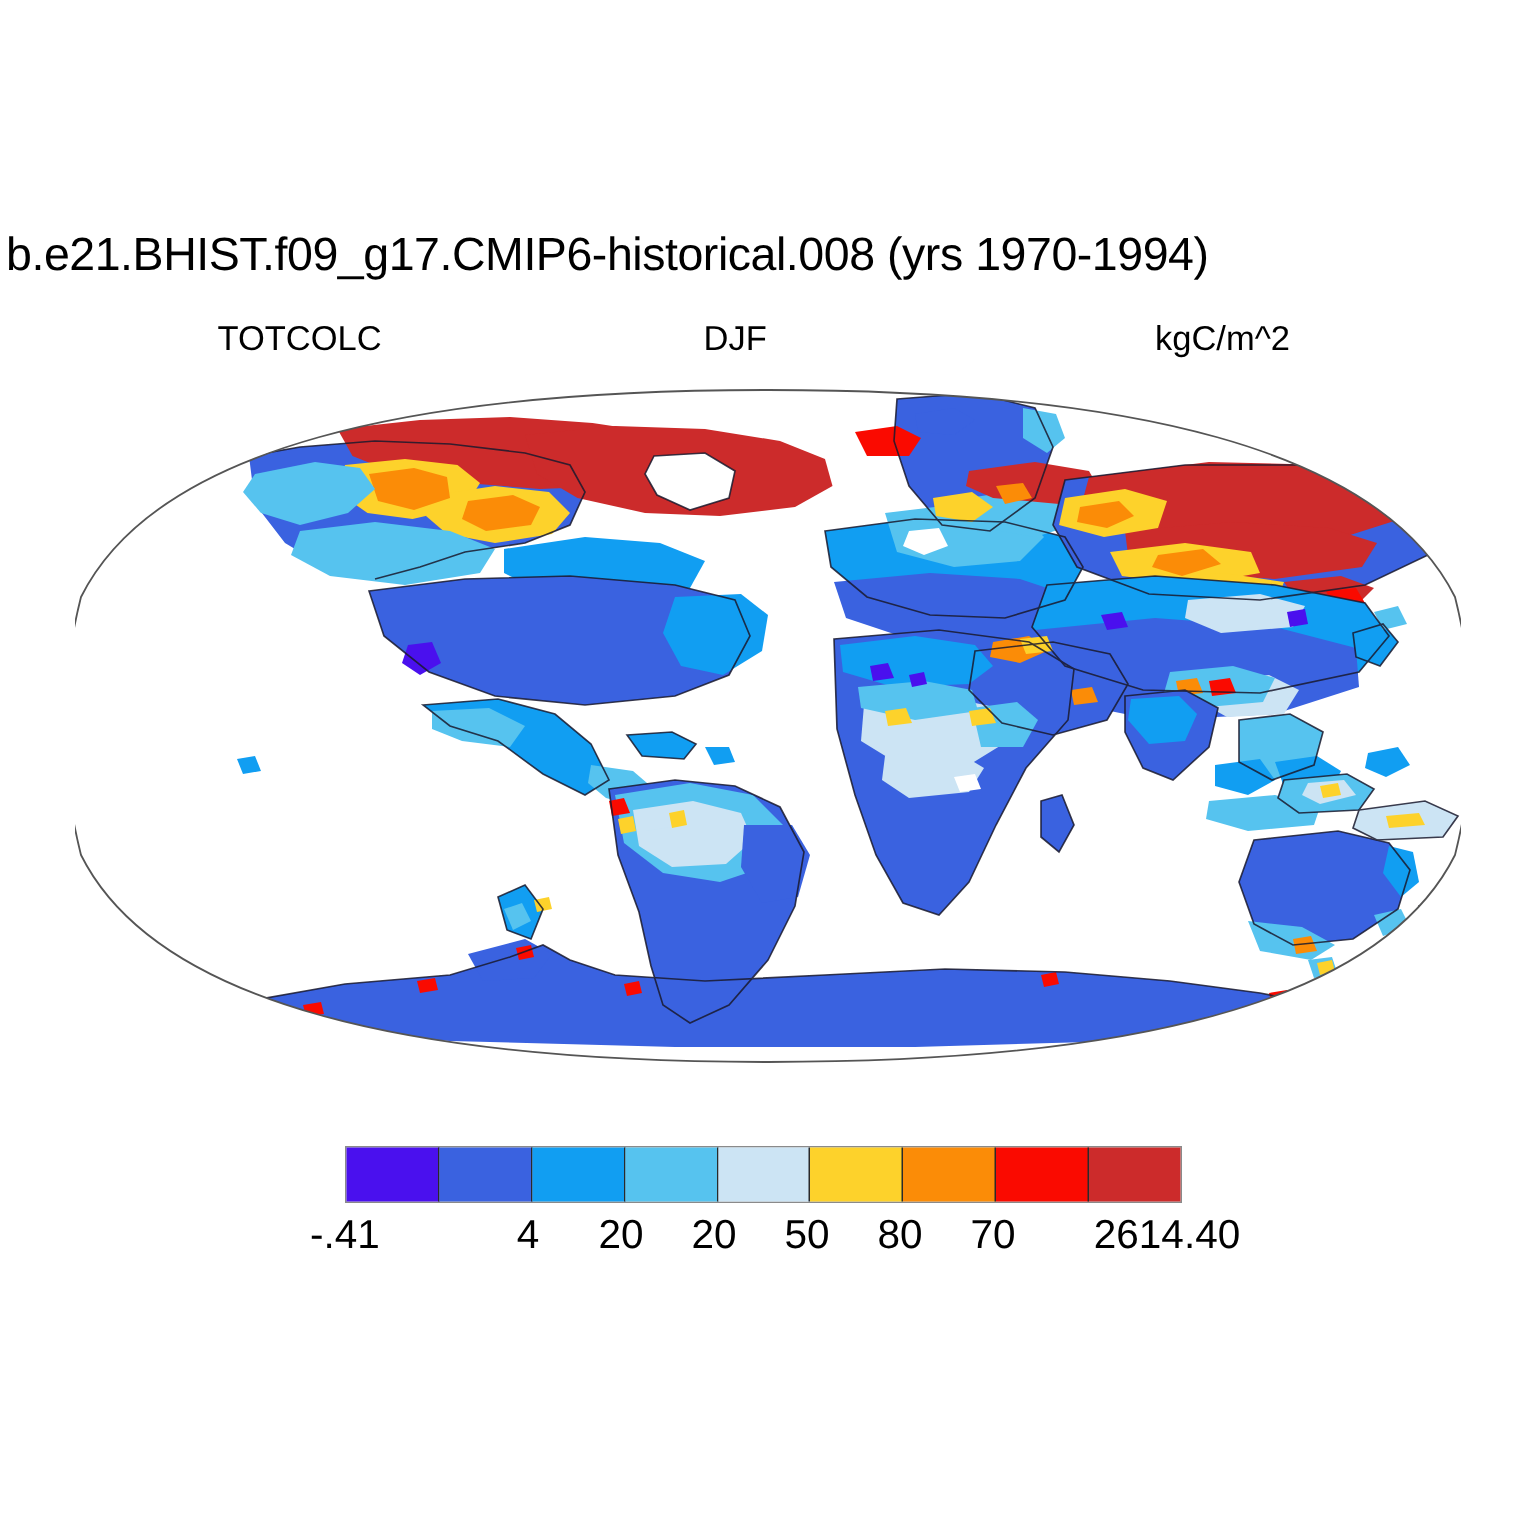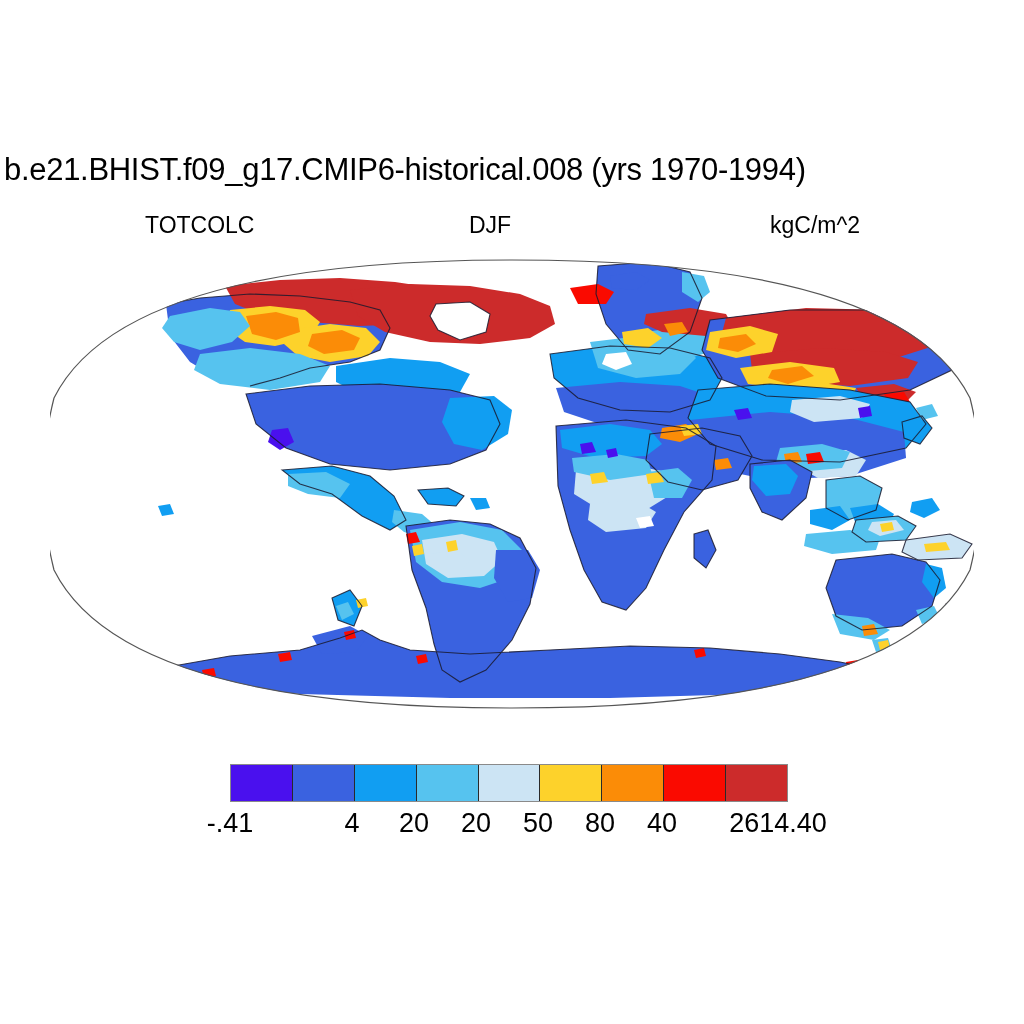--- a/index.html
+++ b/index.html
@@ -324,17 +324,17 @@
     </div>
   </div>
 
   <div id="cb-labels">
     <span class="cb-label" style="left:100px">-.41</span>
     <span class="cb-label" style="left:222px">4</span>
     <span class="cb-label" style="left:284px">20</span>
     <span class="cb-label" style="left:346px">20</span>
     <span class="cb-label" style="left:408px">50</span>
     <span class="cb-label" style="left:470px">80</span>
-    <span class="cb-label" style="left:532px">40</span>
+    <span class="cb-label" style="left:532px">70</span>
     <span class="cb-label" style="left:648px">2614.40</span>
   </div>
 
 </div>
 
 </body></html>

